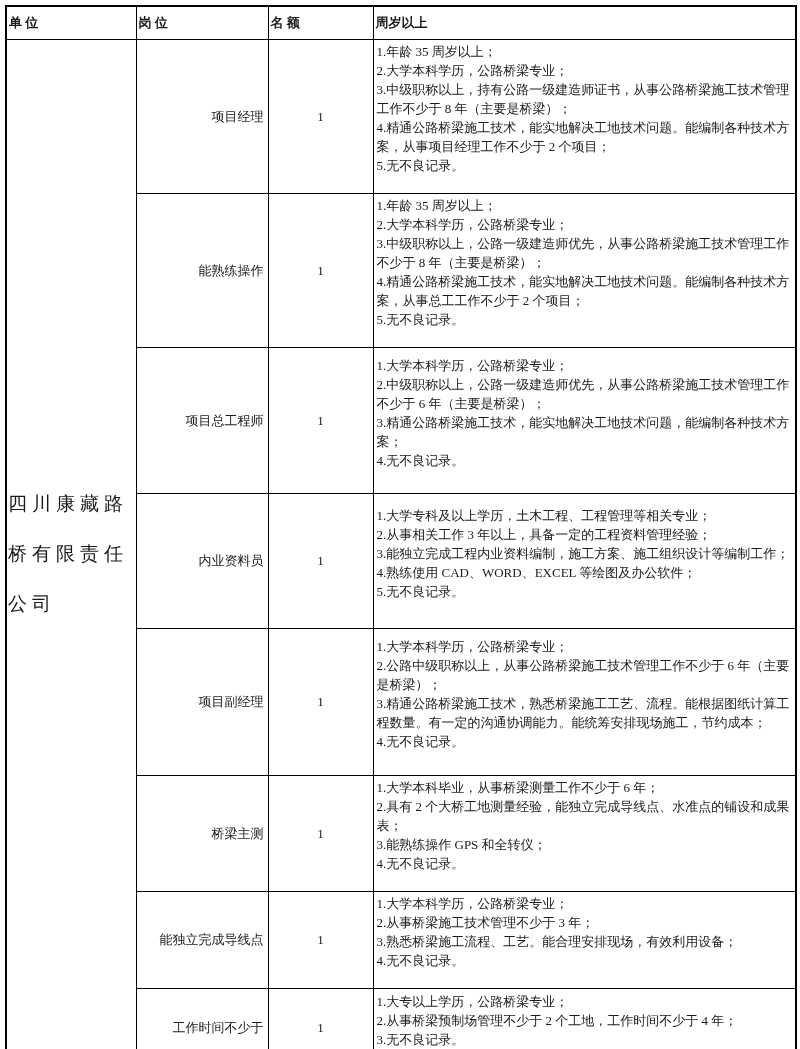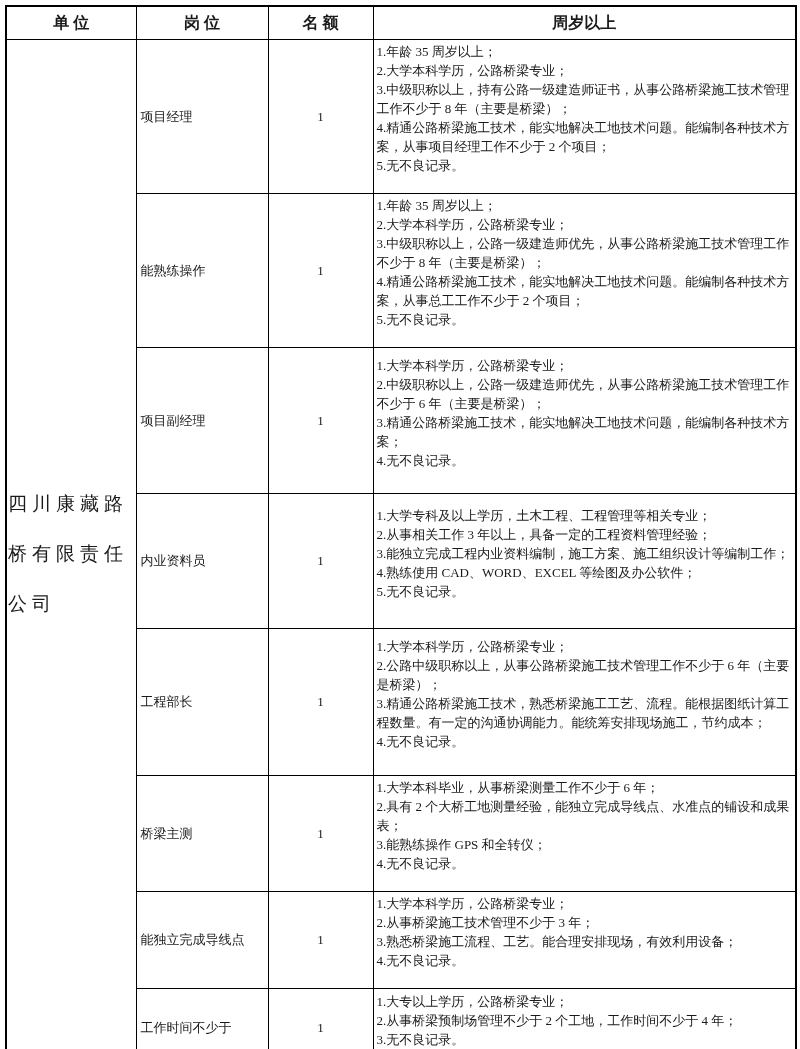--- a/index.html
+++ b/index.html
@@ -20,34 +20,34 @@
     border: 2px solid #000000;
   }
   table.recruit th,
   table.recruit td {
     border: 1px solid #000000;
     vertical-align: middle;
     overflow: hidden;
   }
   th.hdr {
     height: 30px;
-    font-size: 16px;
+    font-size: 13px;
     font-weight: bold;
-    text-align: center;
+    text-align: left;
     padding: 1px 2px;
   }
   td.company {
     text-align: left;
     font-size: 19px;
     letter-spacing: 5px;
     line-height: 50px;
     padding: 0 1px;
   }
   td.position {
-    text-align: left;
+    text-align: right;
     font-size: 13px;
     padding: 2px 4px;
   }
   td.quota {
     text-align: center;
     font-size: 13px;
     padding: 2px;
   }
   td.conds {
     font-size: 13px;
@@ -97,38 +97,38 @@
     <tr class="r2">
       <td class="position">能熟练操作</td>
       <td class="quota">1</td>
       <td class="conds">1.年龄 35 周岁以上；
 2.大学本科学历，公路桥梁专业；
 3.中级职称以上，公路一级建造师优先，从事公路桥梁施工技术管理工作不少于 8 年（主要是桥梁）；
 4.精通公路桥梁施工技术，能实地解决工地技术问题。能编制各种技术方案，从事总工工作不少于 2 个项目；
 5.无不良记录。</td>
     </tr>
     <tr class="r3">
-      <td class="position">项目副经理</td>
+      <td class="position">项目总工程师</td>
       <td class="quota">1</td>
       <td class="conds">1.大学本科学历，公路桥梁专业；
 2.中级职称以上，公路一级建造师优先，从事公路桥梁施工技术管理工作不少于 6 年（主要是桥梁）；
 3.精通公路桥梁施工技术，能实地解决工地技术问题，能编制各种技术方案；
 4.无不良记录。</td>
     </tr>
     <tr class="r4">
       <td class="position">内业资料员</td>
       <td class="quota">1</td>
       <td class="conds">1.大学专科及以上学历，土木工程、工程管理等相关专业；
 2.从事相关工作 3 年以上，具备一定的工程资料管理经验；
 3.能独立完成工程内业资料编制，施工方案、施工组织设计等编制工作；
 4.熟练使用 CAD、WORD、EXCEL 等绘图及办公软件；
 5.无不良记录。</td>
     </tr>
     <tr class="r5">
-      <td class="position">工程部长</td>
+      <td class="position">项目副经理</td>
       <td class="quota">1</td>
       <td class="conds">1.大学本科学历，公路桥梁专业；
 2.公路中级职称以上，从事公路桥梁施工技术管理工作不少于 6 年（主要是桥梁）；
 3.精通公路桥梁施工技术，熟悉桥梁施工工艺、流程。能根据图纸计算工程数量。有一定的沟通协调能力。能统筹安排现场施工，节约成本；
 4.无不良记录。</td>
     </tr>
     <tr class="r6">
       <td class="position">桥梁主测</td>
       <td class="quota">1</td>
       <td class="conds">1.大学本科毕业，从事桥梁测量工作不少于 6 年；

